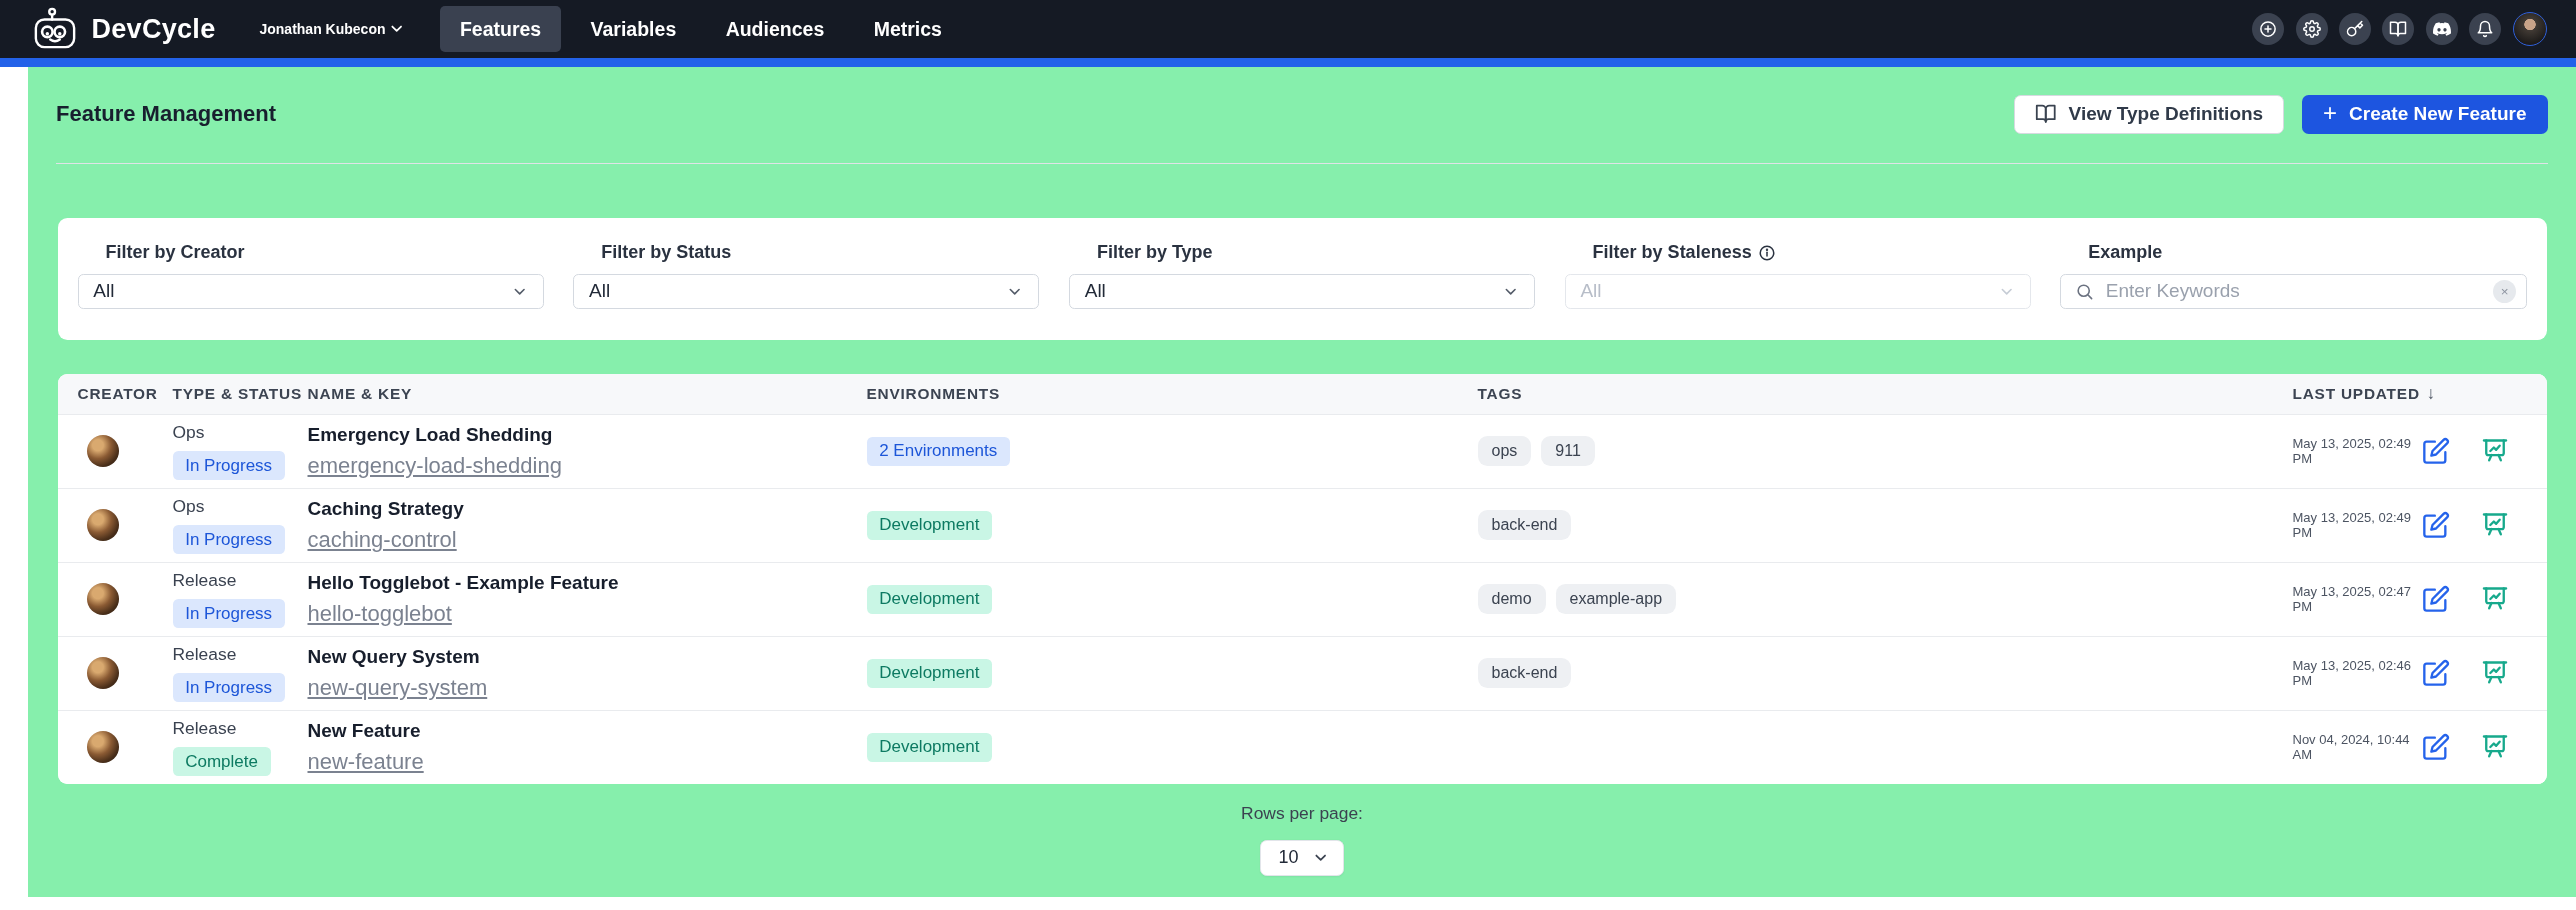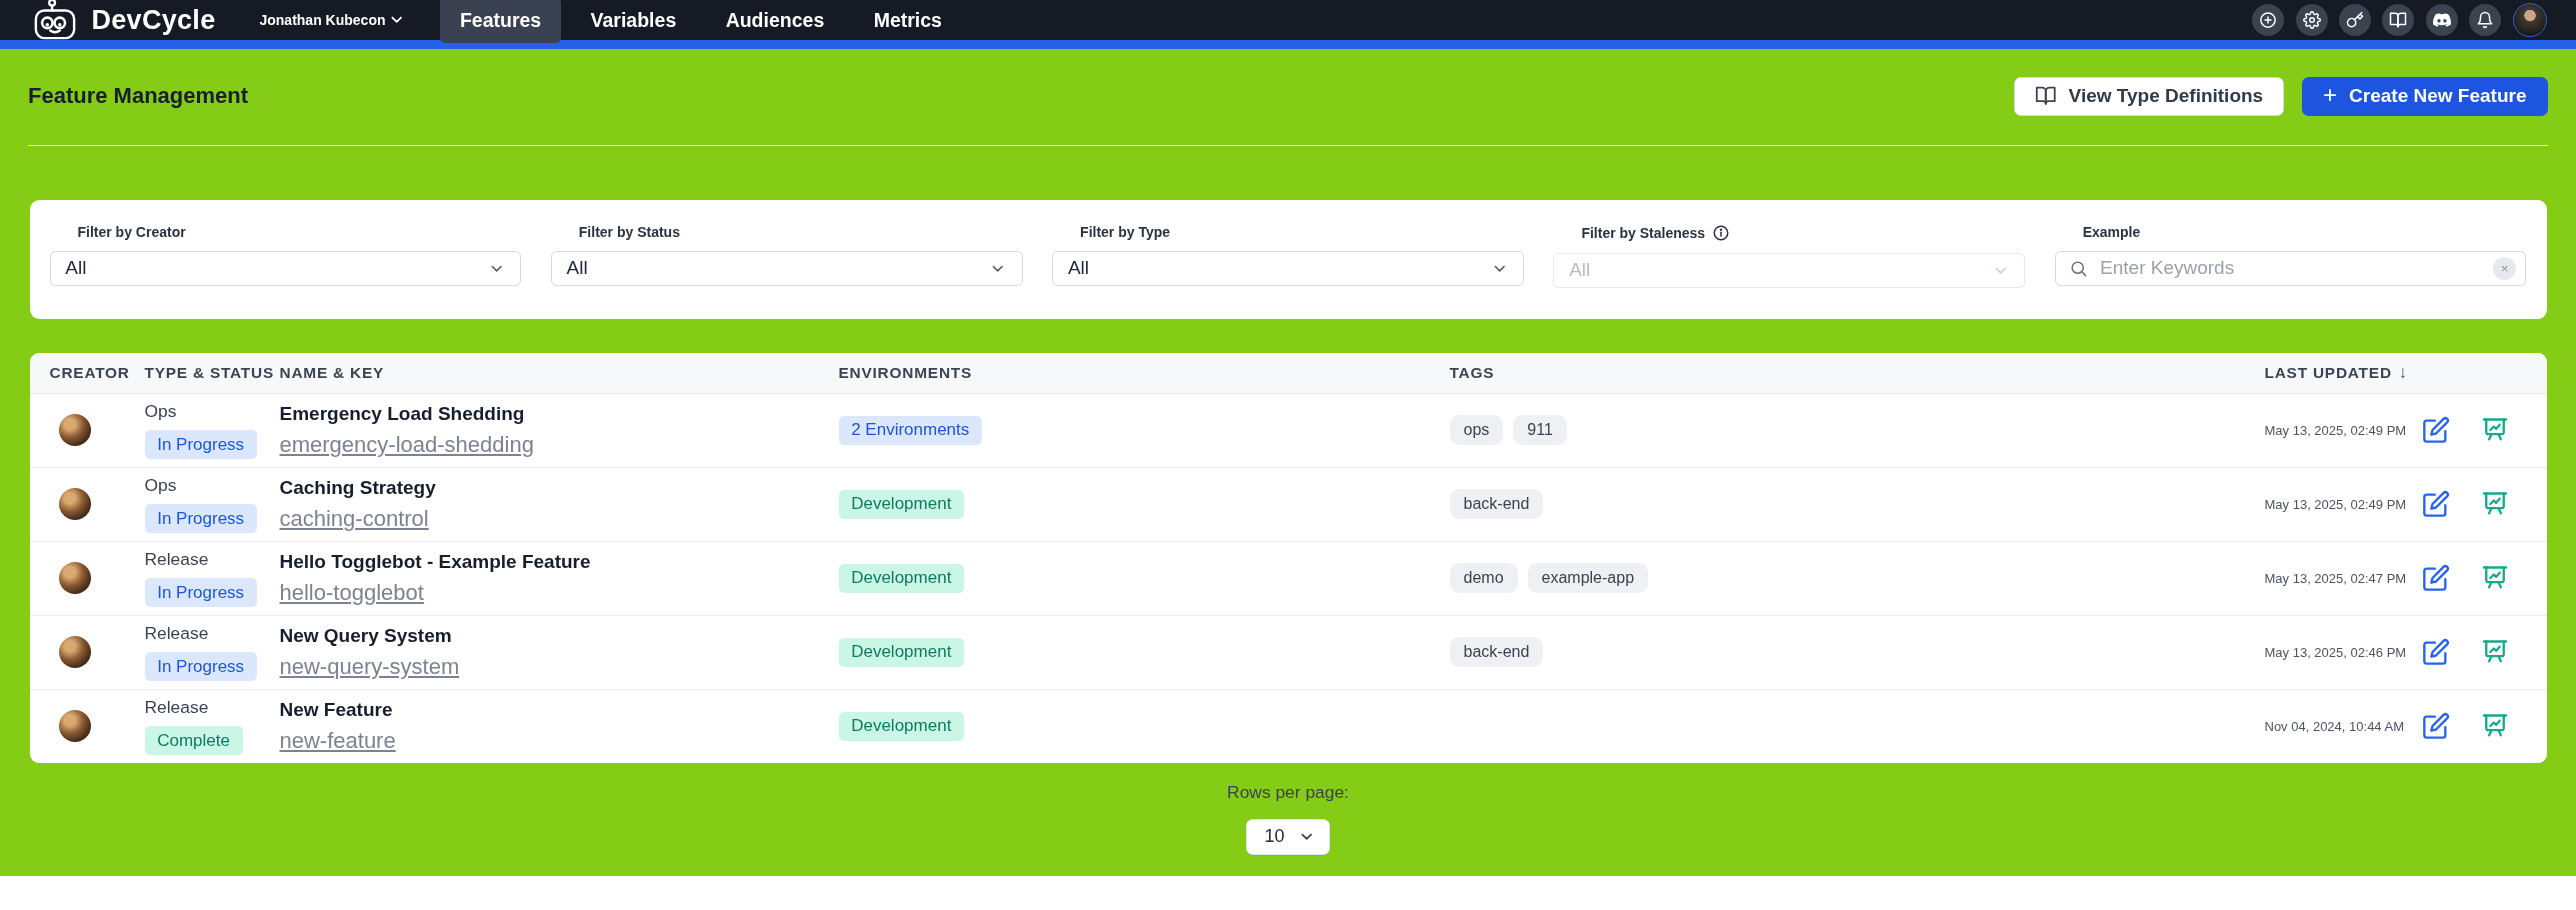--- a/index.html
+++ b/index.html
@@ -1,49 +1,49 @@
 <!DOCTYPE html>
 <html style="font-size:10.7px"><head>
 <meta charset="utf-8">
 <style>
   * { margin:0; padding:0; box-sizing:border-box; }
   html,body { width:2576px; height:911px; background:#ffffff; font-family:"Liberation Sans","DejaVu Sans",sans-serif; overflow:hidden; }
 
   
-  .navbar { height:40px; background:#151a24; display:flex; align-items:center; padding:0 29.5px; }
+  .navbar { height:58px; background:#151a24; display:flex; align-items:center; padding:0 29.5px; }
   .brand { display:flex; align-items:center; gap:12px; }
   .brand svg { width:50px; height:44px; }
   .brand-name { font-size:27px; font-weight:700; color:#fff; letter-spacing:0.3px; }
   .org { margin-left:44px; display:flex; align-items:center; gap:2px; color:#fff; font-size:14px; font-weight:600; cursor:pointer; }
   .org svg { width:17.4px; height:17.4px; }
   .tabs { margin-left:35px; display:flex; gap:9.4px; }
   .tab { padding:11.4px 20px; font-size:19.5px; color:#fff; font-weight:600; border-radius:5px; cursor:pointer; }
   .tab.active { background:#3a4150; }
   .nav-right { margin-left:auto; display:flex; align-items:center; gap:11.4px; }
   .icon-btn { width:32px; height:32px; border-radius:50%; background:#3b4250; display:flex; align-items:center; justify-content:center; cursor:pointer; }
   .icon-btn svg { width:18px; height:18px; stroke:#fff; fill:none; stroke-width:2; stroke-linecap:round; stroke-linejoin:round; }
   .icon-btn svg.filled { fill:#fff; stroke:none; }
   .nav-avatar { width:34px; height:34px; border-radius:50%; border:1.3px solid #2f5fd8; background:radial-gradient(circle at 50% 36%, #caa489 21%, #413a34 23%, #1d1b1a 72%); cursor:pointer; }
   .accentbar { height:8.7px; background:#2362e9; }
 
   
-  .page { background:#84cc16; padding-bottom:21.5px; }
+  .page { background:#86efac; padding-bottom:21.5px;margin-left:28px; }
   .page-header { margin:0 28px; padding:28px 0 29.5px; display:flex; align-items:center; justify-content:space-between; border-bottom:0.7px solid #e0e3e7; }
   .page-title { font-size:22px; font-weight:700; color:#181f2e; }
   .hdr-actions { display:flex; gap:17.4px; }
   .btn { height:39px; border-radius:6.7px; display:flex; align-items:center; gap:12px; font-size:19px; font-weight:600; cursor:pointer; border:none; }
   .btn-secondary { background:#fff; border:0.7px solid #d6dae0; color:#303a49; padding:0 20px; }
   .btn-secondary svg { width:21.5px; height:21.5px; stroke:#3a4350; fill:none; stroke-width:2; stroke-linecap:round; stroke-linejoin:round; }
   .btn-primary { background:#1d55e0; color:#fff; padding:0 21.5px; }
   .btn-primary .plus { font-size:24px; font-weight:400; line-height:1; margin-top:-2px; }
 
   
   .filter-card { margin:54px 29.5px 0; background:#fff; border-radius:9.4px; padding:24px 20px 31px; display:flex; gap:29.5px; }
   .fgroup { flex:1; display:flex; flex-direction:column; }
-  .flabel { font-size:14px; color:#2a3240; font-weight:600; margin-bottom:10.7px; display:flex; align-items:center; gap:6.7px;padding-left:28px; }
+  .flabel { font-size:18px; color:#2a3240; font-weight:600; margin-bottom:10.7px; display:flex; align-items:center; gap:6.7px;padding-left:28px; }
   .flabel svg { width:18px; height:18px; stroke:#2a3240; fill:none; stroke-width:2; stroke-linecap:round; }
   .select { height:35px; border:0.7px solid #d4d9e0; border-radius:5.4px; background:#fff; display:flex; align-items:center; justify-content:space-between; padding:0 14.8px; font-size:19px; color:#222a38; cursor:pointer; }
   .select svg { width:17.4px; height:17.4px; stroke:#535b68; fill:none; stroke-width:2.2; stroke-linecap:round; stroke-linejoin:round; }
   .select.disabled { color:#b7bdc8; border-color:#e4e7ec; cursor:default; }
   .select.disabled svg { stroke:#c6ccd5; }
   .search-box { height:35px; border:0.7px solid #d4d9e0; border-radius:5.4px; background:#fff; display:flex; align-items:center; gap:12px; padding:0 9.4px 0 13.4px; }
   .search-box svg.mag { width:19px; height:19px; stroke:#6b7280; fill:none; stroke-width:2; stroke-linecap:round; }
   .search-box input { flex:1; border:none; outline:none; font-size:19px; color:#222a38; font-family:inherit; background:transparent; }
   .search-box input::placeholder { color:#9aa1ad; }
   .search-clear { width:23px; height:23px; border-radius:50%; background:#e6e9ed; color:#8d93a0; font-size:13.4px; display:flex; align-items:center; justify-content:center; cursor:pointer; }

